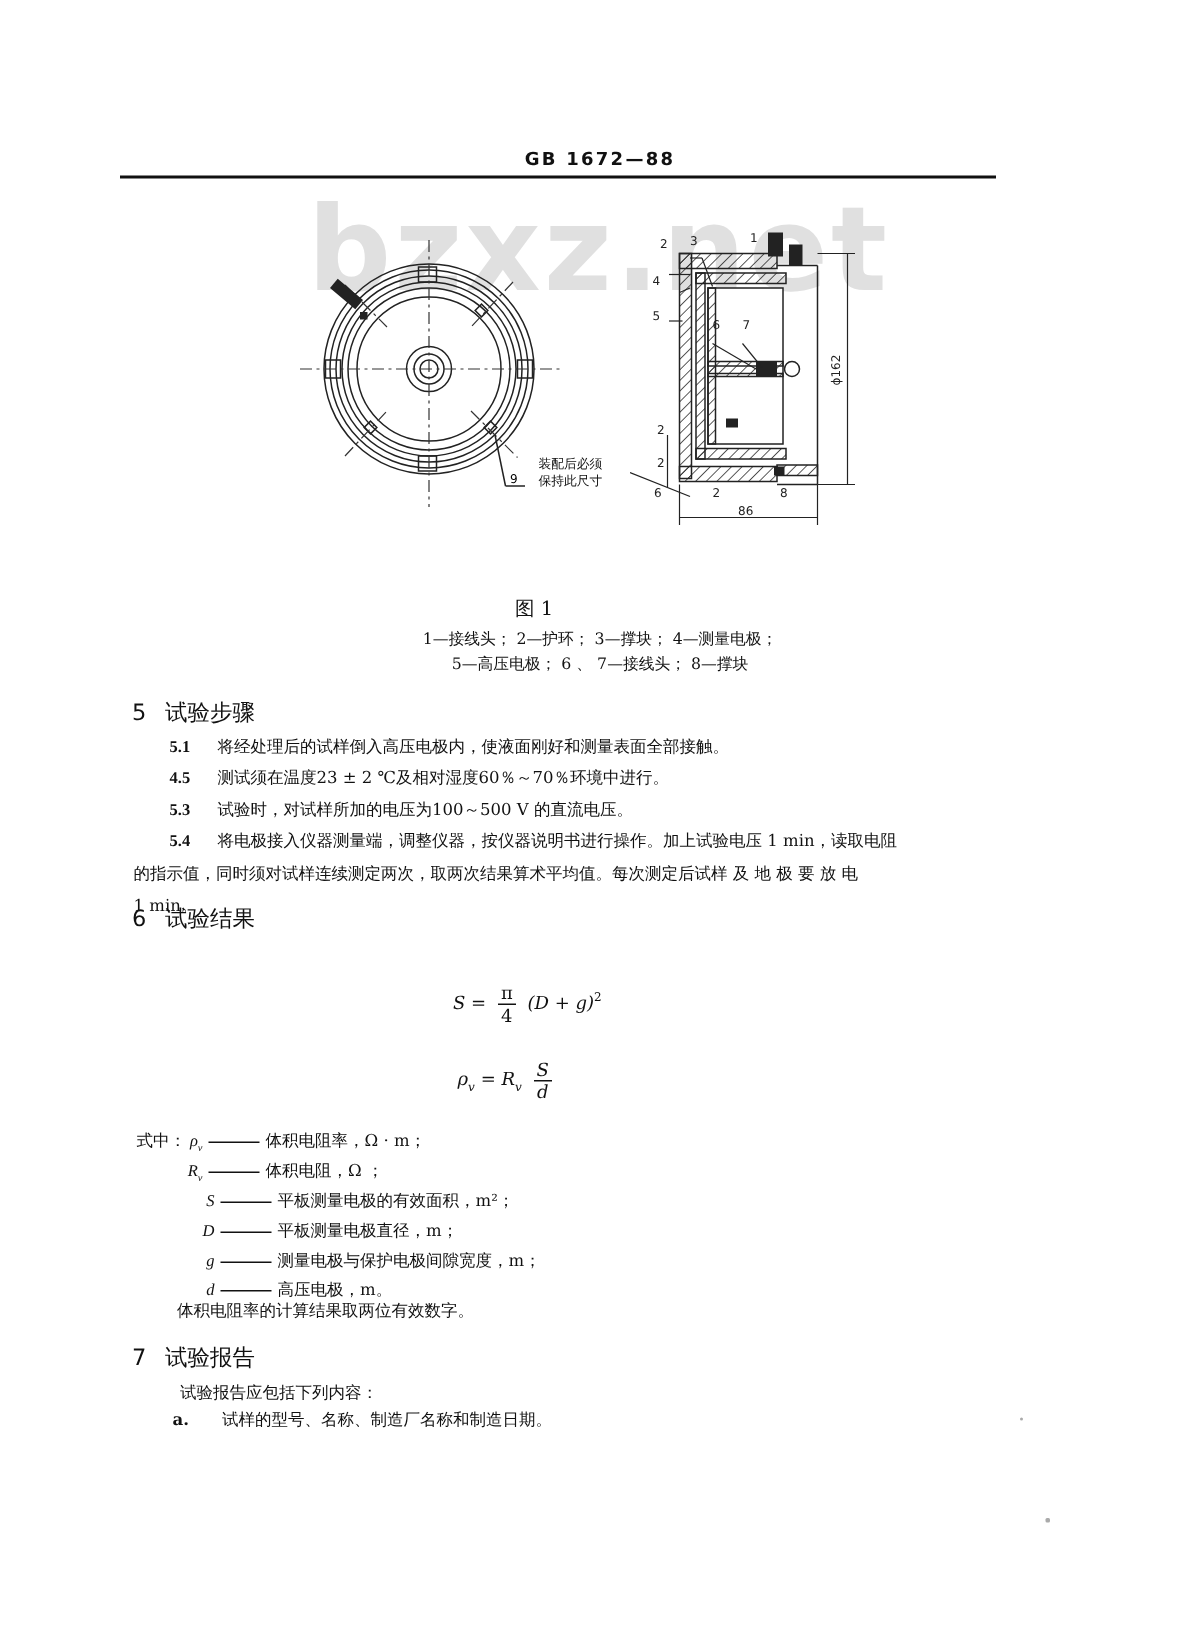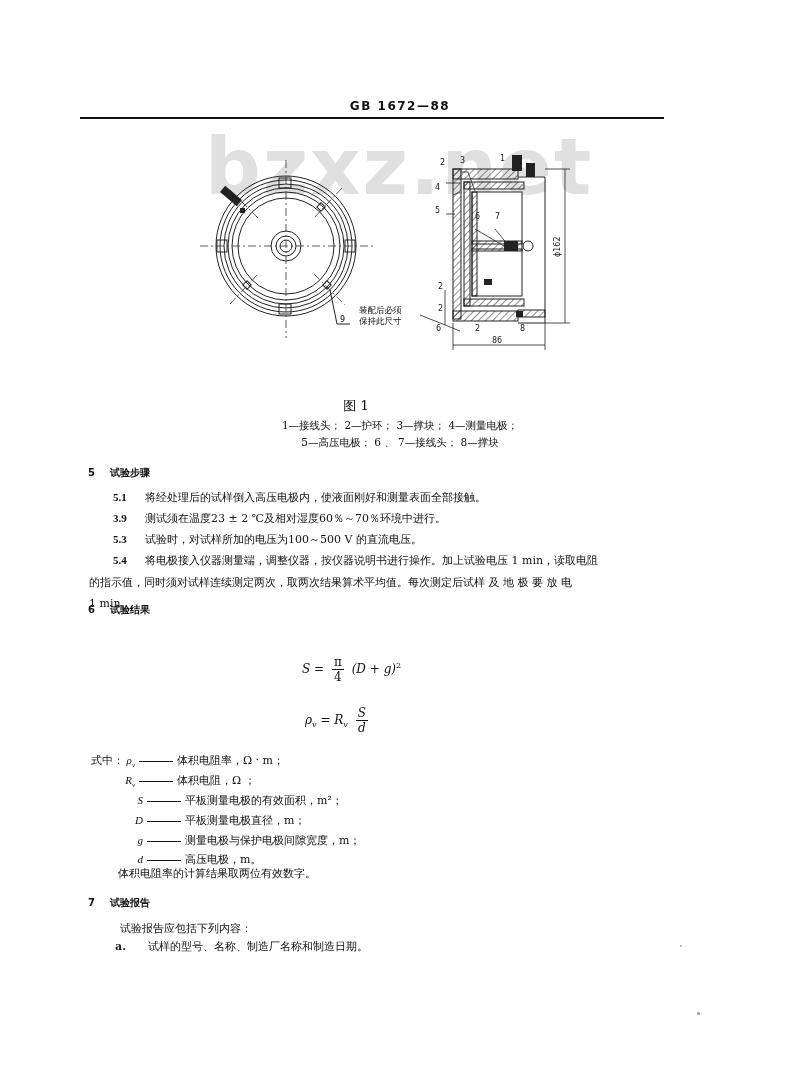--- a/index.html
+++ b/index.html
@@ -10,21 +10,21 @@
                   font-family: "DejaVu Sans", "Liberation Sans", sans-serif;
                   font-weight: bold; font-size: 12px; letter-spacing: 1.5px; }
   .header-rule { left: 80px; top: 117px; width: 584px; height: 2px; background: #111; }
   .watermark { left: 205px; top: 128px; font-family: "DejaVu Sans", "Liberation Sans", sans-serif;
                font-weight: bold; font-size: 78px; color: #e0e0e0; letter-spacing: 2px;
                line-height: 1; z-index: 0; }
   svg.fig { position: absolute; z-index: 1; }
   .fig-caption { left: 12px; width: 688px; top: 397px; text-align: center; font-size: 13px; }
   .fig-legend { left: 0; width: 800px; text-align: center; font-size: 10.5px; }
   .sec-h { left: 88px; font-family: "DejaVu Sans", "Liberation Sans", sans-serif;
-           font-weight: bold; font-size: 10px; }
+           font-weight: normal; font-size: 15px; }
   .sec-h .num { display: inline-block; width: 22px; }
   .para { font-size: 11px; line-height: 1.2; }
   .para .pn { font-family: Liberation Serif, serif; font-weight: bold;
               display: inline-block; width: 32px; }
   .formula { font-style: italic; font-size: 12px; }
   .frac { display: inline-block; vertical-align: middle; text-align: center; margin: 0 4px; }
   .frac .n { display: block; border-bottom: 1px solid #111; padding: 0 2px; }
   .frac .d { display: block; }
   .def-row { font-size: 11px; }
   .def-row .sym { font-style: italic; display: inline-block; text-align: right; width: 26px; font-family: Liberation Serif, serif; }
@@ -157,21 +157,21 @@
 <div class="abs fig-legend" style="top:419px;">1—接线头； 2—护环； 3—撑块； 4—测量电极；</div>
 <div class="abs fig-legend" style="top:436px;">5—高压电极； 6 、 7—接线头； 8—撑块</div>
 
 <div class="abs sec-h" style="top:466px;">
   <span class="num">5</span><span>试验步骤</span>
 </div>
 <div class="abs para" style="left:113px; top:491px;">
   <span class="pn">5.1</span><span>将经处理后的试样倒入高压电极内，使液面刚好和测量表面全部接触。</span>
 </div>
 <div class="abs para" style="left:113px; top:512px;">
-  <span class="pn">3.9</span><span>测试须在温度23 ± 2 ℃及相对湿度60％～70％环境中进行。</span>
+  <span class="pn">4.5</span><span>测试须在温度23 ± 2 ℃及相对湿度60％～70％环境中进行。</span>
 </div>
 <div class="abs para" style="left:113px; top:533px;">
   <span class="pn">5.3</span><span>试验时，对试样所加的电压为100～500 V 的直流电压。</span>
 </div>
 <div class="abs para" style="left:113px; top:554px;">
   <span class="pn">5.4</span><span>将电极接入仪器测量端，调整仪器，按仪器说明书进行操作。加上试验电压 1 min，读取电阻</span>
 </div>
 <div class="abs para" style="left:89px; top:576px;">的指示值，同时须对试样连续测定两次，取两次结果算术平均值。每次测定后试样 及 地 极 要 放 电</div>
 <div class="abs para" style="left:89px; top:597px;">1 min。</div>
 

